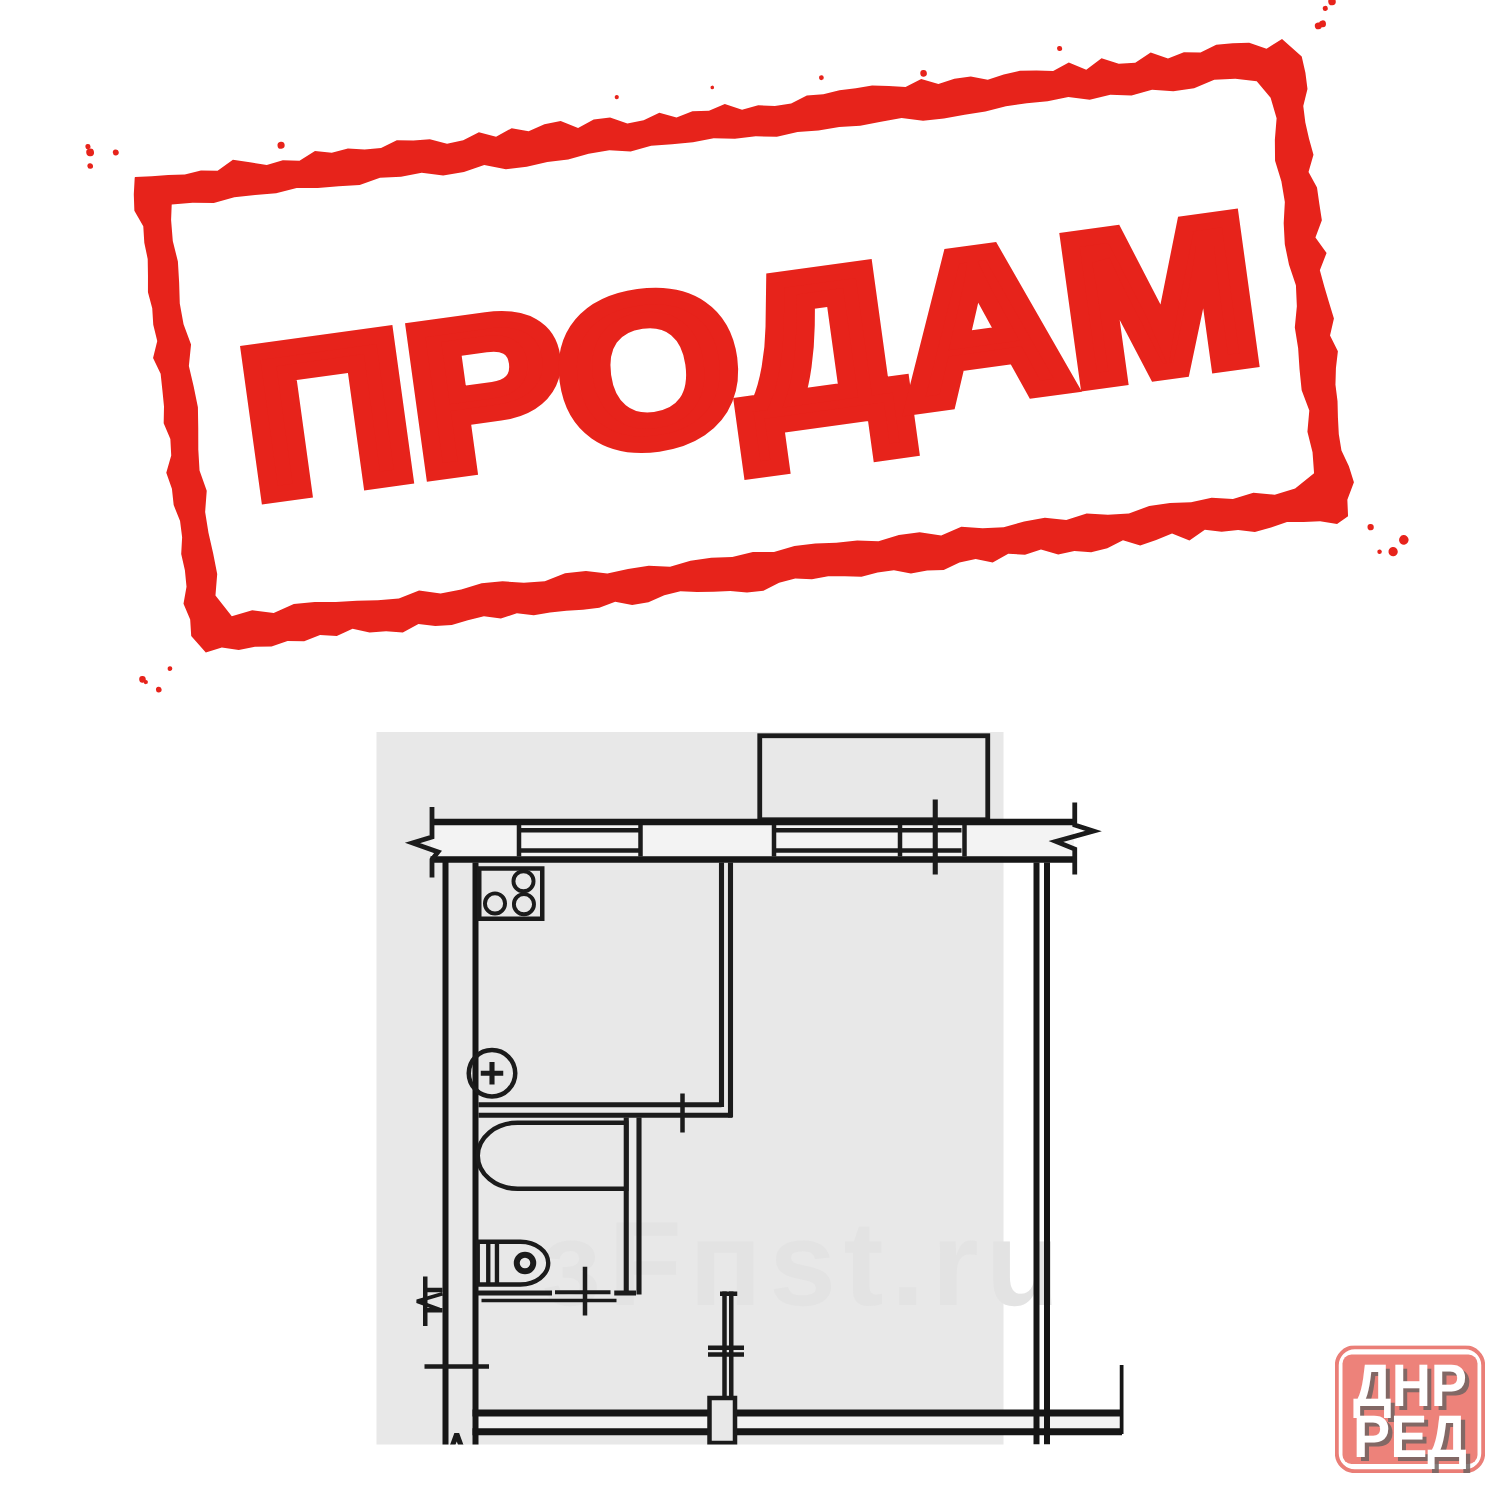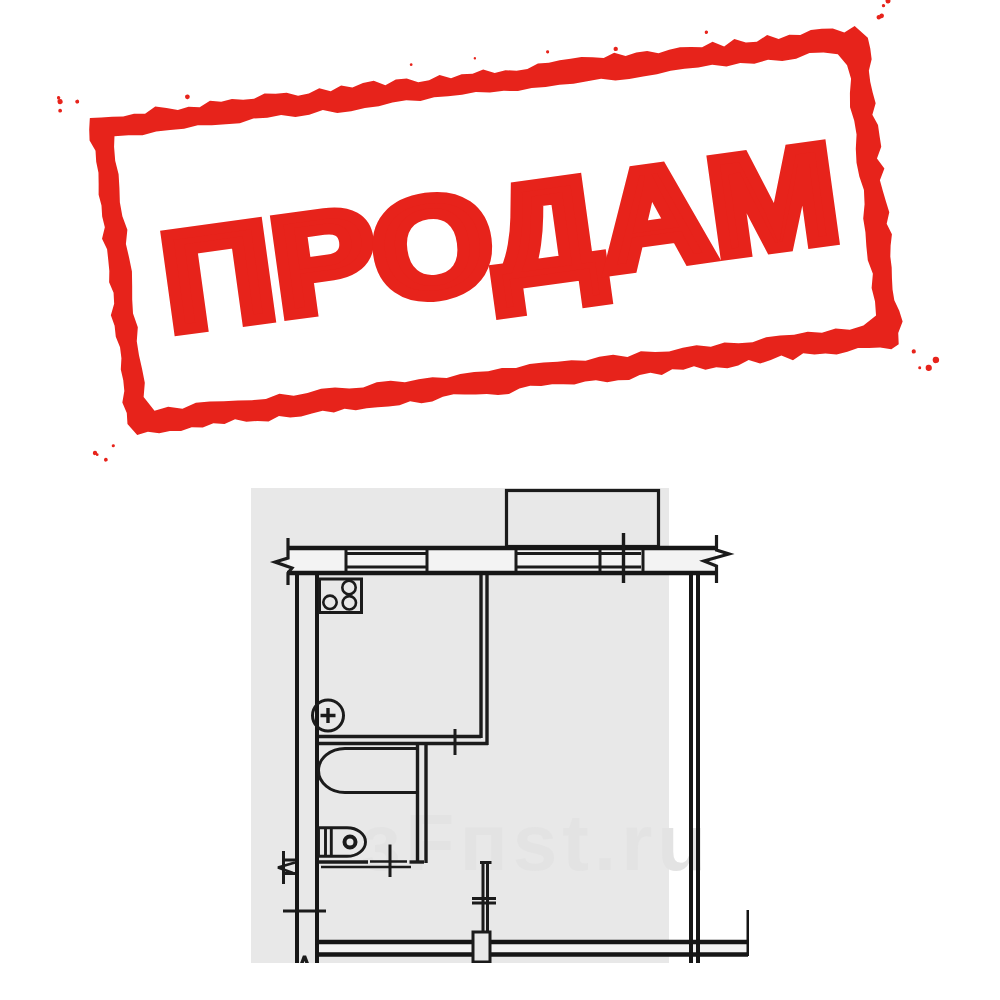--- a/index.html
+++ b/index.html
@@ -173,13 +173,25 @@
   <g stroke="#161616">
     <path d="M64,454 H497" stroke-width="4.6"></path>
     <path d="M64,466.5 H497" stroke-width="4.6"></path>
     <path d="M497,422 V468" stroke-width="3"></path>
   </g>
 
   <rect x="222" y="444" width="17" height="30" stroke-width="3" fill="#e8e8e8"></rect>
 </svg>
 </div>
 
+<div style="position:absolute;left:890px;top:897px;width:100px;height:85px;">
+<svg width="100" height="85" viewBox="0 0 100 85">
+
+  <rect x="1.2" y="1.2" width="97.6" height="82.6" rx="12" fill="#ffffff" stroke="#ea7e77" stroke-width="2.6"></rect>
+
+  <rect x="5" y="6" width="90" height="73" rx="6" fill="#ed827a"></rect>
+
+  <text x="50" y="40" text-anchor="middle" font-family="Liberation Sans" font-weight="bold" font-size="40" fill="#ffffff" style="text-shadow:3px 3px 0 rgba(110,100,98,0.85)" textLength="76" lengthAdjust="spacingAndGlyphs">ДНР</text>
+
+  <text x="50" y="74" text-anchor="middle" font-family="Liberation Sans" font-weight="bold" font-size="40" fill="#ffffff" style="text-shadow:3px 3px 0 rgba(110,100,98,0.85)" textLength="76" lengthAdjust="spacingAndGlyphs">РЕД</text>
+</svg>
+</div>
 </div>
 
 </body></html>

